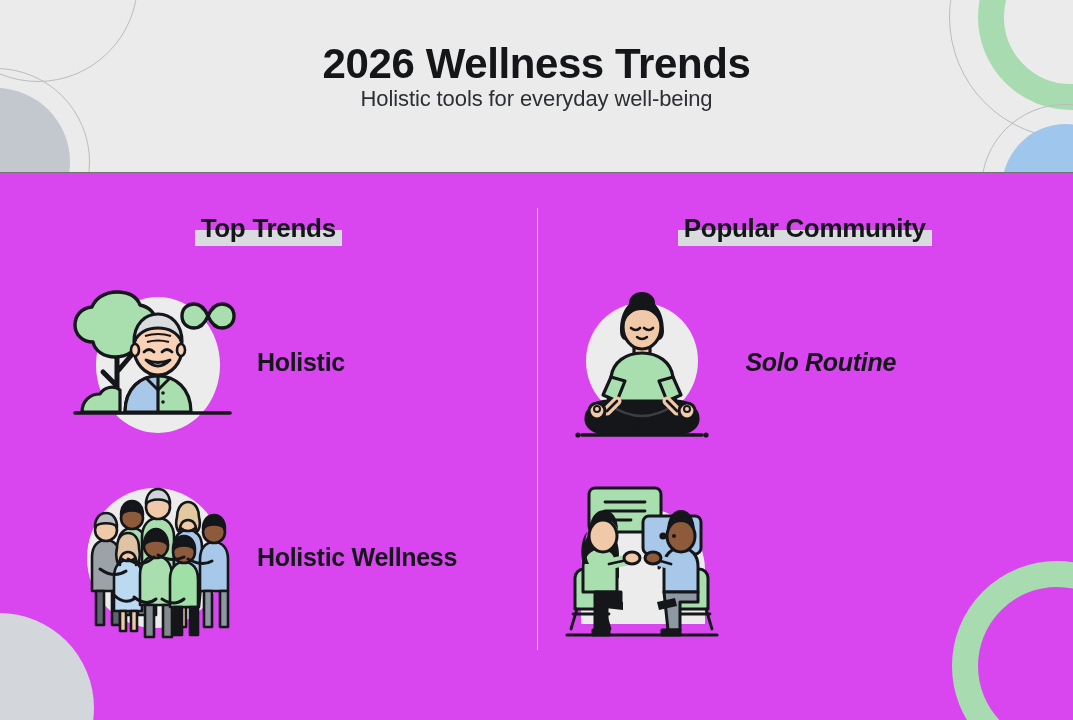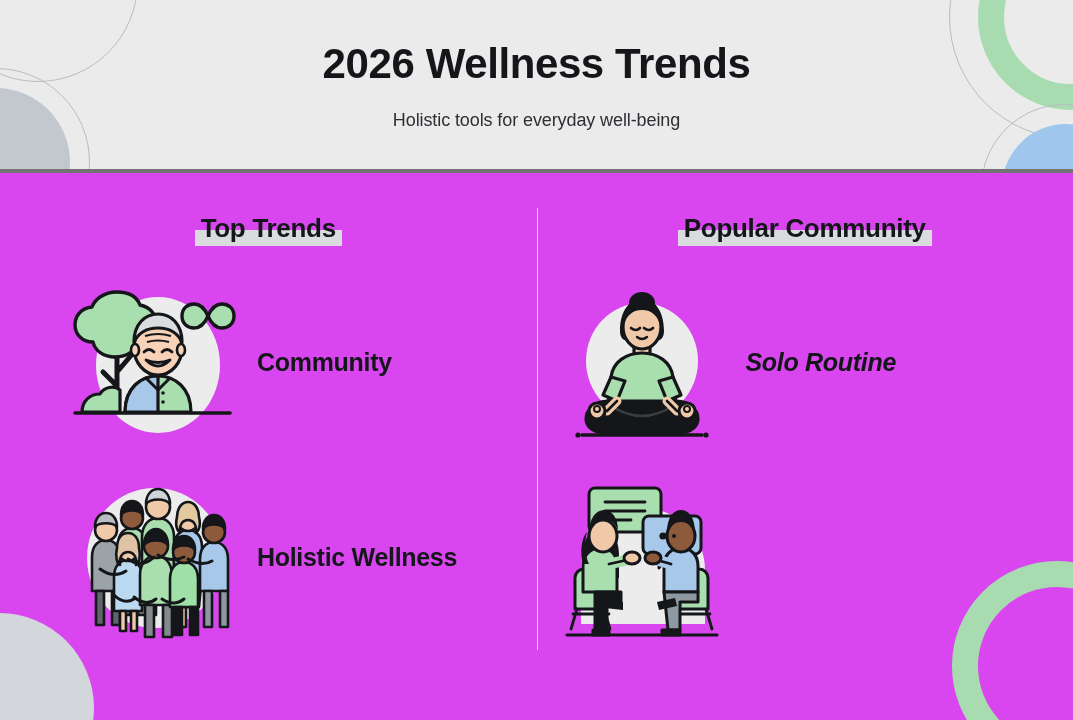--- a/index.html
+++ b/index.html
@@ -8,21 +8,21 @@
     font-family:"Liberation Sans", sans-serif;
     background:#f6f7f6;
     overflow:hidden;
     position:relative;
   }
 
   
   .header {
     position:absolute; left:0; top:0; width:1073px; height:173px;
     background:#ebebeb;
-    border-bottom:4px solid #737373;
+    border-bottom:1px solid #737373;
     overflow:hidden;
   }
   .hdr-deco { position:absolute; pointer-events:none; }
 
   .deco-ring-outline {
     border-radius:50%;
     border:1.6px solid #b9bcc0;
     background:transparent;
   }
   .deco-fill-gray { border-radius:50%; background:#c3c8cf; }
@@ -40,22 +40,22 @@
   }
   .title {
     margin-top:42px;
     font-size:42px;
     font-weight:bold;
     color:#14161a;
     letter-spacing:-0.4px;
     line-height:1.05;
   }
   .subtitle {
-    margin-top:24px;
-    font-size:18px;
+    margin-top:0;
+    font-size:22px;
     font-weight:400;
     color:#2c2f34;
     letter-spacing:-0.1px;
   }
 
   
   .board {
     position:absolute; left:0; top:173px; width:1073px; height:547px;
     background:#d946ef;
     overflow:hidden;
@@ -185,21 +185,21 @@
 
               <path d="M75 56 q13 -4 26 0 M77 62 q11 -3 22 0" stroke="#14161a" stroke-width="2" fill="none"></path>
 
               <path d="M74 72 q5 -5 10 0 M92 72 q5 -5 10 0" stroke="#14161a" stroke-width="2.8" fill="none" stroke-linecap="round"></path>
 
               <path d="M76 80 q12 12 24 0 q-12 5 -24 0 z" fill="#ffffff" stroke="#14161a" stroke-width="2.8" stroke-linejoin="round"></path>
 
               <line x1="5" y1="133" x2="160" y2="133" stroke="#14161a" stroke-width="3.6" stroke-linecap="round"></line>
             </svg>
           </div>
-          <div class="label">Community</div>
+          <div class="label">Holistic</div>
         </div>
 
         <div class="row">
           <div class="art">
             <svg width="170" height="170" viewBox="0 0 170 170">
               <ellipse cx="85" cy="85" rx="68" ry="70" fill="#ececec"></ellipse>
               <g stroke="#14161a" stroke-width="2.6" stroke-linejoin="round">
 
                 <g>
                   <path d="M22 84 c0 -11 6 -17 14 -17 c8 0 14 6 14 17 l0 34 l-28 0 z" fill="#9ba2a8"></path>

